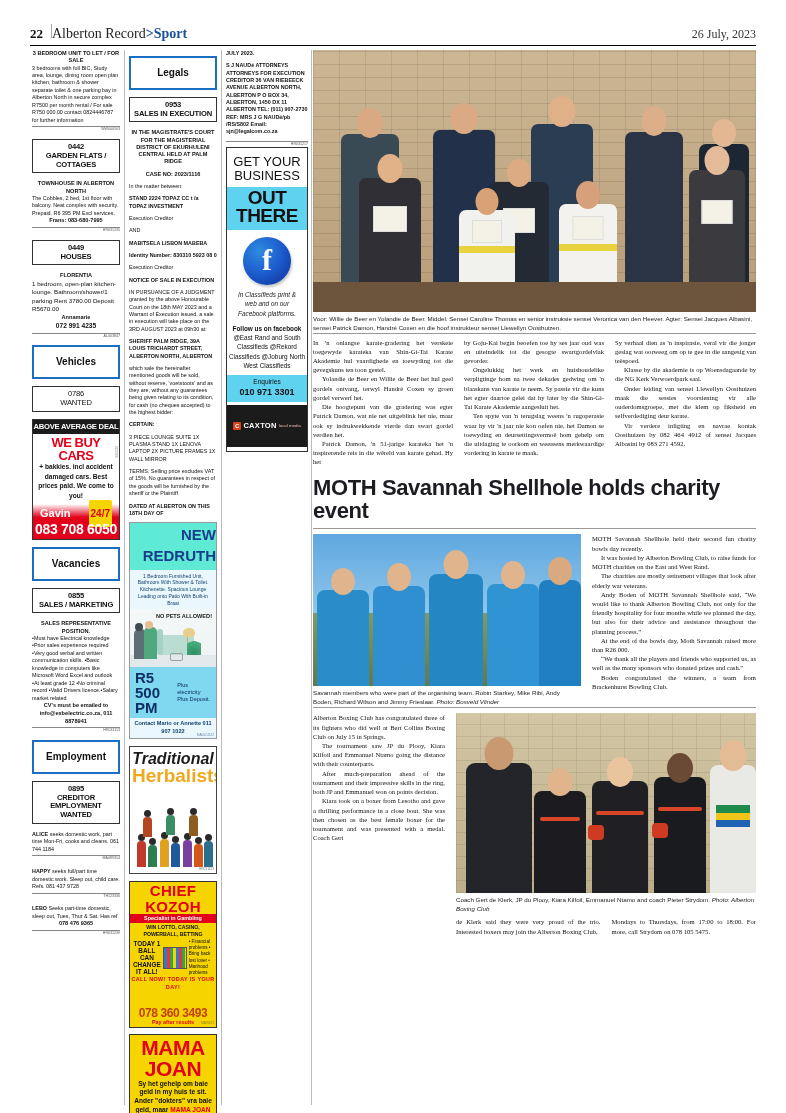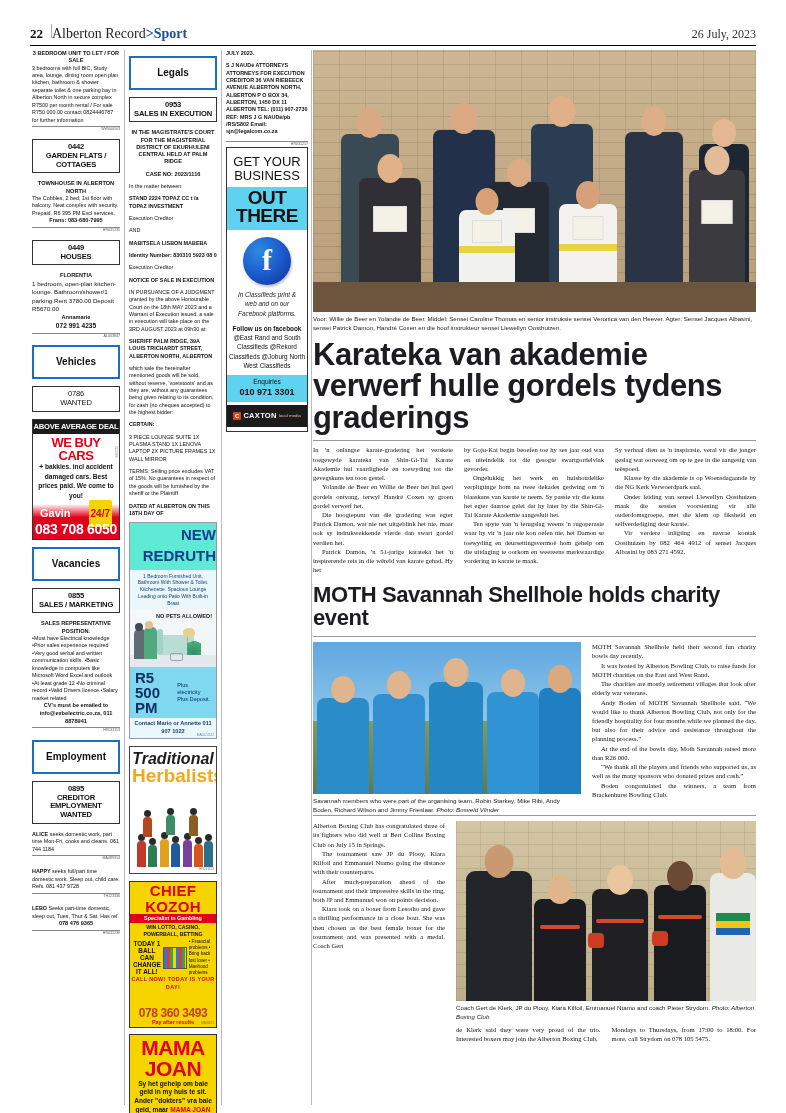--- a/index.html
+++ b/index.html
@@ -68,21 +68,21 @@
     margin:7px auto 5px; position:relative; box-shadow:1px 2px 3px rgba(0,0,0,.25);
   }
   .fb-circle span { position:absolute; left:0; right:0; top:50%; transform:translateY(-52%);
     font-family:"Liberation Serif", serif; font-weight:bold; font-size:30px; color:#fff; }
   .gyb-ital { font-style:italic; font-size:6.4px; line-height:1.45; padding:0 6px; color:#222; }
   .gyb-follow { font-weight:bold; font-size:6.4px; margin-top:6px; line-height:1.45; }
   .gyb-handles { font-size:6.4px; line-height:1.45; }
   .gyb-enq { background:#5fd2ef; margin-top:5px; padding:2px 0 3px; }
   .gyb-enq .e1 { font-size:6.6px; }
   .gyb-enq .e2 { font-size:9px; font-weight:bold; }
-  .caxton { background:#1b1b1b; color:#fff; margin-top:3px; padding:6px 3px; display:flex;
+  .caxton { background:#1b1b1b; color:#fff; margin-top:3px; padding:16px 3px; display:flex;
             align-items:center; justify-content:center; gap:2px; }
   .caxton .cx-mark { background:#d8431f; color:#fff; font-weight:bold; font-size:6px; padding:0 2px; border-radius:1px;}
   .caxton .cx-name { font-weight:bold; font-size:7.5px; letter-spacing:.3px; }
   .caxton .cx-sub { font-size:4.4px; color:#f0b9ab; }
 
   
   .redruth { border:1px solid #999; margin-bottom:7px; }
   .redruth-hd { background:#5eead4; color:#1a3c8c; font-weight:bold; font-size:15px; text-align:right; padding:2px 0 3px;
                 font-family:"Liberation Sans Narrow","Liberation Sans",sans-serif; }
   .redruth-txt { background:#eaf8fd; font-size:5px; text-align:center; padding:3px 4px; line-height:1.35; color:#14406e; }
@@ -484,21 +484,20 @@
       </div>
       <div class="pf" style="left:246px; bottom:30px; width:58px; height:78px; background:#f3f2ef;">
         <div class="head" style="top:-23px; width:24px; height:28px; background:#d7a07a;"></div>
         <div style="position:absolute;left:0;right:0;top:40px;height:7px;background:#e8d23d;"></div>
         <div class="cert" style="top:12px; width:31px; height:24px;"></div>
       </div>
     </div>
 
     <div class="caption">Voor: Willie de Beer en Yolandie de Beer. Middel: Sensei Caroline Thomas en senior instruksie sensei Veronica van den Heever. Agter: Sensei Jacques Albasini, sensei Patrick Damon, Handré Coxen en die hoof instrukteur sensei Llewellyn Oosthuizen.</div>
 
-    <div class="headline hl-main">Karateka van akademie verwerf hulle gordels tydens graderings</div>
     <div class="hr-thin" style="margin-bottom:4px;"></div>
 
     <div class="cols3">
       <div class="body-txt" style="width:140px;">
         <p class="first">In 'n onlangse karate-gradering het verskeie toegewyde karateka van Shin-Gi-Tai Karate Akademie hul vaardighede en toewyding tot die gevegskuns ten toon gestel.</p>
         <p>Yolandie de Beer en Willie de Beer het hul geel gordels ontvang, terwyl Handré Coxen sy groen gordel verwerf het.</p>
         <p>Die hoogtepunt van die gradering was egter Patrick Damon, wat nie net uitgeblink het nie, maar ook sy indrukwekkende vierde dan swart gordel verdien het.</p>
         <p>Patrick Damon, 'n 51-jarige karateka het 'n inspirerende reis in die wêreld van karate gehad. Hy het</p>
       </div>
       <div class="body-txt" style="width:140px;">

